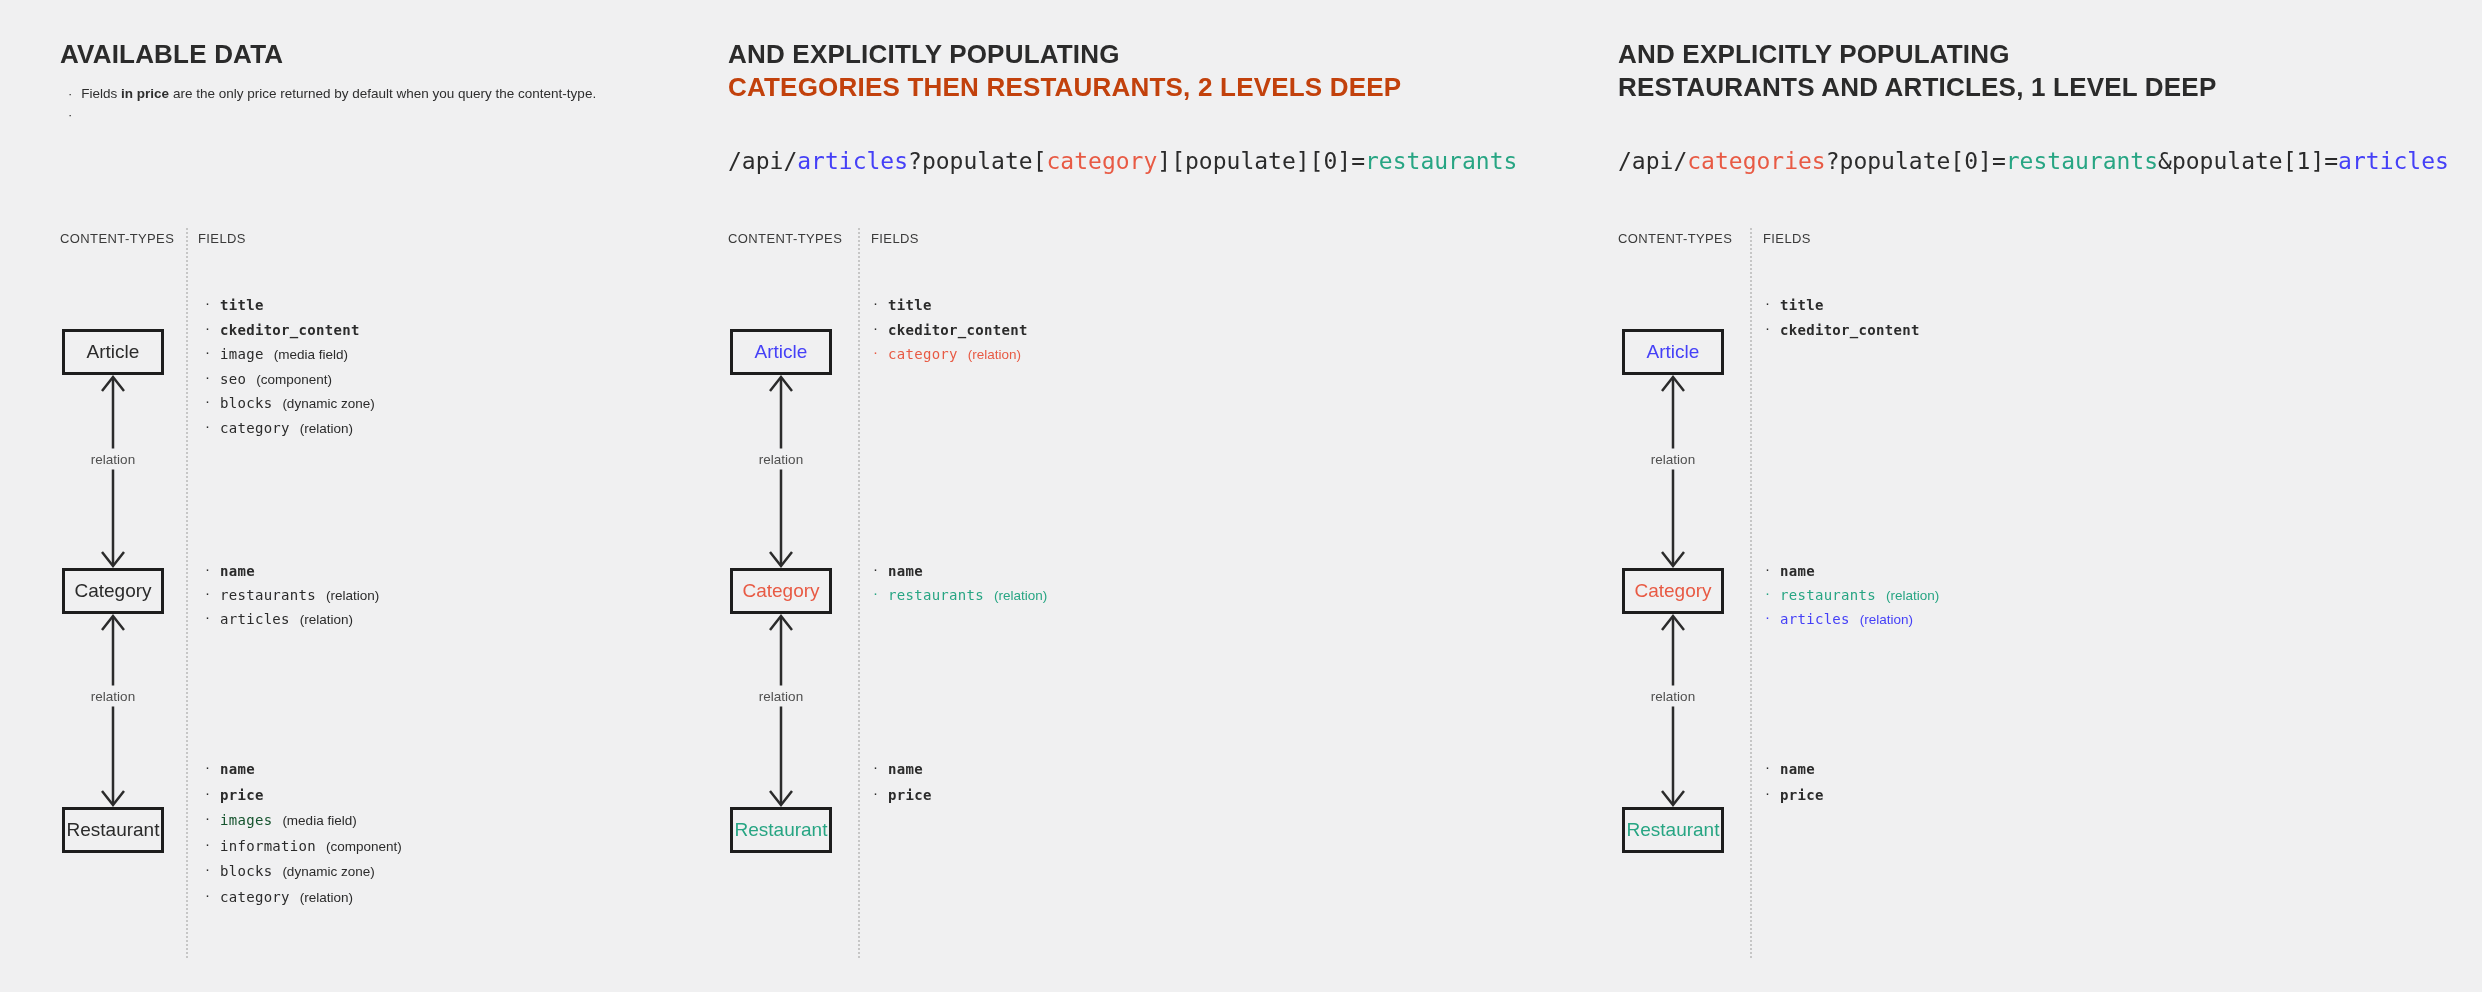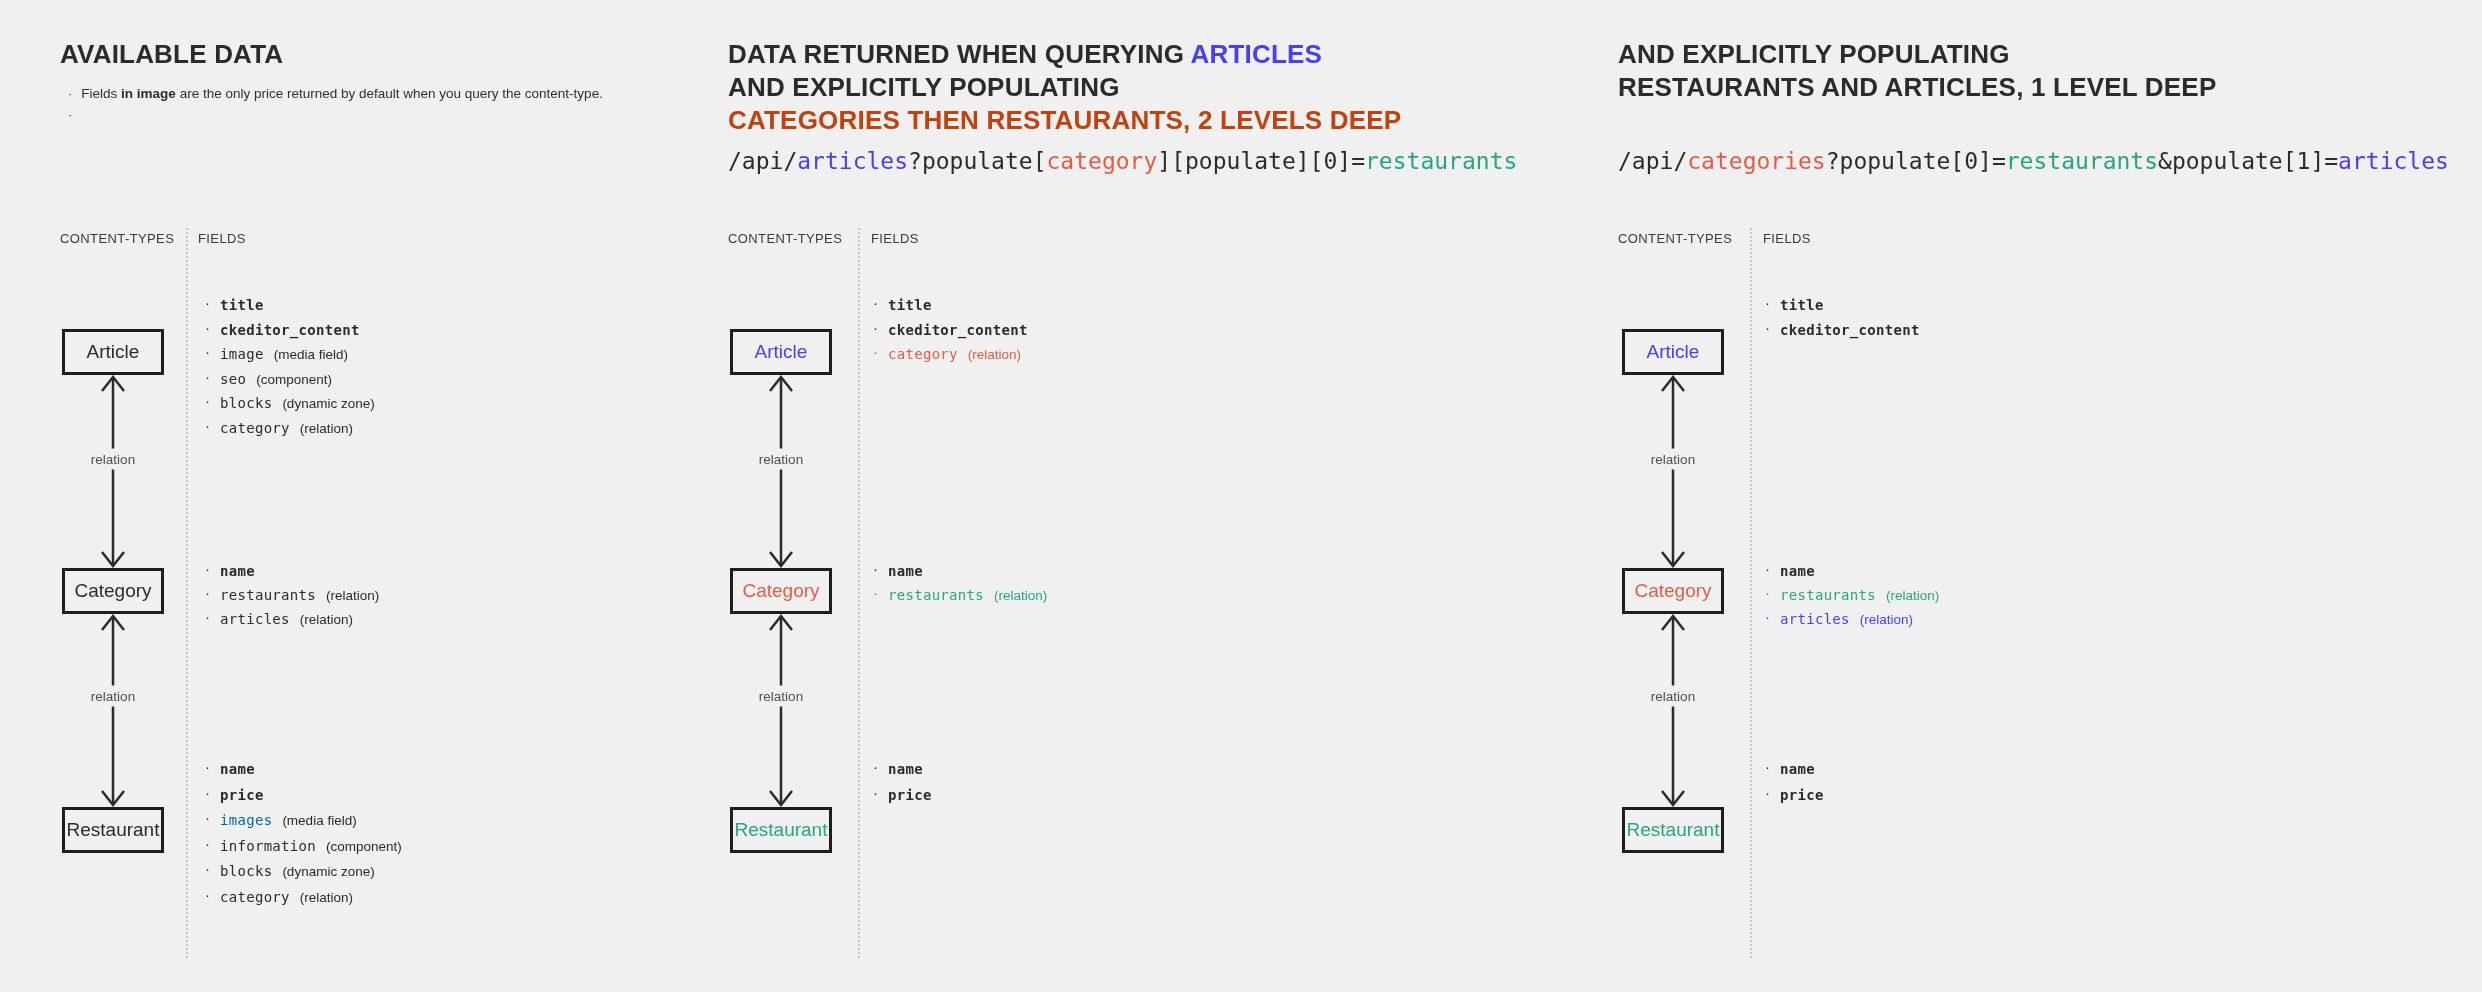--- a/index.html
+++ b/index.html
@@ -82,21 +82,21 @@
 <body>
 
 <div id="app">
     <div>
       <div style="position: absolute; left: 60px; top: 38px;">
         <div class="title-line"><span style="color: rgb(43, 43, 43);">AVAILABLE DATA</span></div>
       </div>
       <div style="position: absolute; left: 68px; top: 84px; width: 600px;">
         <div class="note-row">
           <span style="font-size: 13px;">·</span>
-          <span class="note-text"><span style="font-weight: normal;">Fields </span><span style="font-weight: bold;">in image</span><span style="font-weight: normal;"> are the only price returned by default when you query the content-type.</span></span>
+          <span class="note-text"><span style="font-weight: normal;">Fields </span><span style="font-weight: bold;">in price</span><span style="font-weight: normal;"> are the only price returned by default when you query the content-type.</span></span>
         </div>
         <div class="note-row">
           <span style="font-size: 13px;">·</span>
         </div>
       </div>
       <div class="col-label" style="position: absolute; left: 60px; top: 231px;">CONTENT-TYPES</div>
       <div class="col-label" style="position: absolute; left: 198px; top: 231px;">FIELDS</div>
       <div class="divider" style="position: absolute; left: 186px; top: 228px; height: 730px;"></div>
       <div class="ct-box" style="position: absolute; left: 62px; top: 329px; width: 102px; height: 46px;">
         <span style="color: rgb(43, 43, 43);">Article</span>
@@ -152,21 +152,21 @@
       <div class="field-row" style="position: absolute; left: 205px; top: 761px;">
         <span class="f-bullet" style="color: rgb(43, 43, 43);">·</span>
         <span class="mono f-name bold" style="color: rgb(43, 43, 43);">name</span>
       </div>
       <div class="field-row" style="position: absolute; left: 205px; top: 786.5px;">
         <span class="f-bullet" style="color: rgb(43, 43, 43);">·</span>
         <span class="mono f-name bold" style="color: rgb(43, 43, 43);">price</span>
       </div>
       <div class="field-row" style="position: absolute; left: 205px; top: 812px;">
         <span class="f-bullet" style="color: rgb(43, 43, 43);">·</span>
-        <span class="mono f-name" style="color: #0369a1;">images</span>
+        <span class="mono f-name" style="color: #14532d;">images</span>
         <span class="f-type" style="color: rgb(43, 43, 43);">(media field)</span>
       </div>
       <div class="field-row" style="position: absolute; left: 205px; top: 837.5px;">
         <span class="f-bullet" style="color: rgb(43, 43, 43);">·</span>
         <span class="mono f-name" style="color: rgb(43, 43, 43);">information</span>
         <span class="f-type" style="color: rgb(43, 43, 43);">(component)</span>
       </div>
       <div class="field-row" style="position: absolute; left: 205px; top: 863px;">
         <span class="f-bullet" style="color: rgb(43, 43, 43);">·</span>
         <span class="mono f-name" style="color: rgb(43, 43, 43);">blocks</span>
@@ -189,21 +189,20 @@
         <svg width="28" height="193" class="arrow">
           <line x1="14" y1="3" x2="14" y2="190" fill="none" stroke="#2b2b2b" stroke-width="2.5"></line>
           <polyline points="3,16 14,2 25,16" fill="none" stroke="#2b2b2b" stroke-width="2.5"></polyline>
           <polyline points="3,177 14,191 25,177" fill="none" stroke="#2b2b2b" stroke-width="2.5"></polyline>
         </svg>
       </div>
       <div class="rel-label" style="position: absolute; left: 113px; top: 696px;">relation</div>
     </div>
     <div>
       <div style="position: absolute; left: 728px; top: 38px;">
-        <div class="title-line"><span style="color: rgb(43, 43, 43);">DATA RETURNED WHEN QUERYING </span><span style="color: rgb(69, 64, 247);">ARTICLES</span></div>
         <div class="title-line"><span style="color: rgb(43, 43, 43);">AND EXPLICITLY POPULATING</span></div>
         <div class="title-line"><span style="color: #c2410c;">CATEGORIES THEN RESTAURANTS, 2 LEVELS DEEP</span></div>
       </div>
       <div class="mono url" style="position: absolute; left: 728px; top: 148px;"><span style="color: rgb(43, 43, 43);">/api/</span><span style="color: rgb(69, 64, 247);">articles</span><span style="color: rgb(43, 43, 43);">?populate[</span><span style="color: rgb(232, 90, 68);">category</span><span style="color: rgb(43, 43, 43);">][populate][0]=</span><span style="color: rgb(39, 165, 131);">restaurants</span></div>
       <div class="col-label" style="position: absolute; left: 728px; top: 231px;">CONTENT-TYPES</div>
       <div class="col-label" style="position: absolute; left: 871px; top: 231px;">FIELDS</div>
       <div class="divider" style="position: absolute; left: 858px; top: 228px; height: 730px;"></div>
       <div class="ct-box" style="position: absolute; left: 730px; top: 329px; width: 102px; height: 46px;">
         <span style="color: rgb(69, 64, 247);">Article</span>
       </div>

